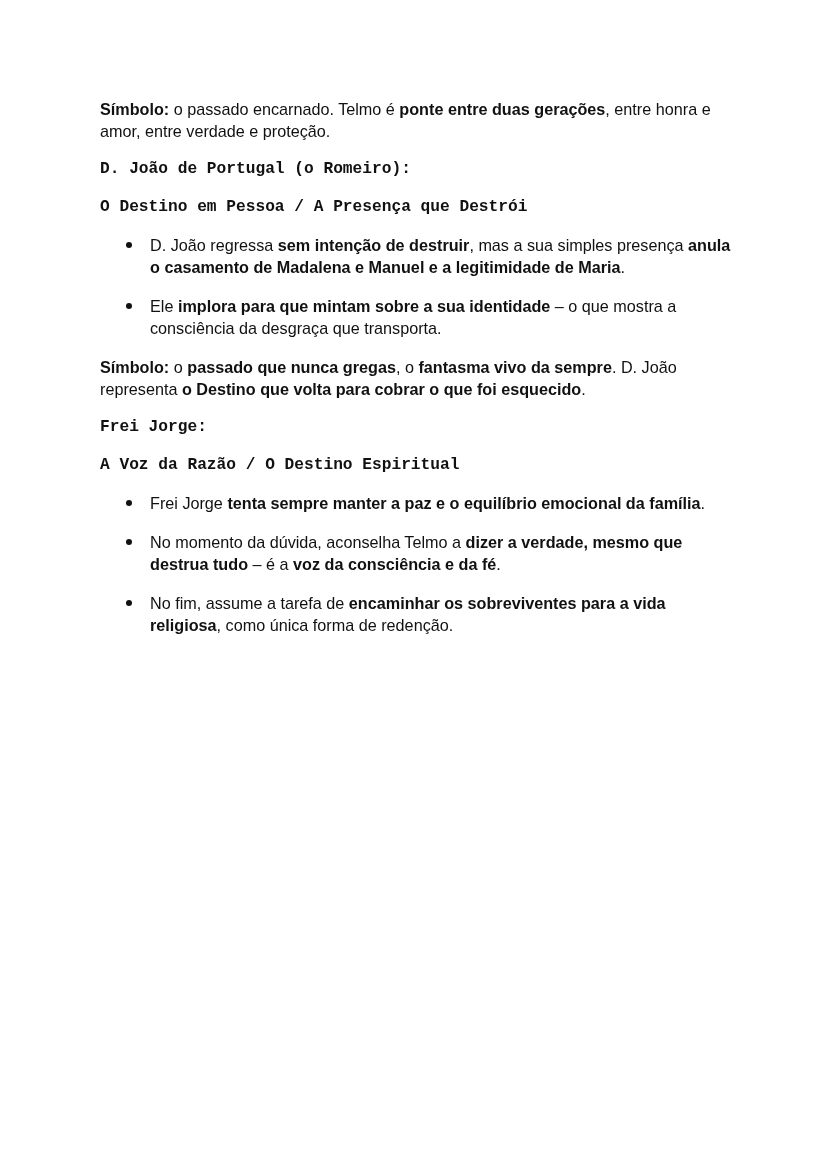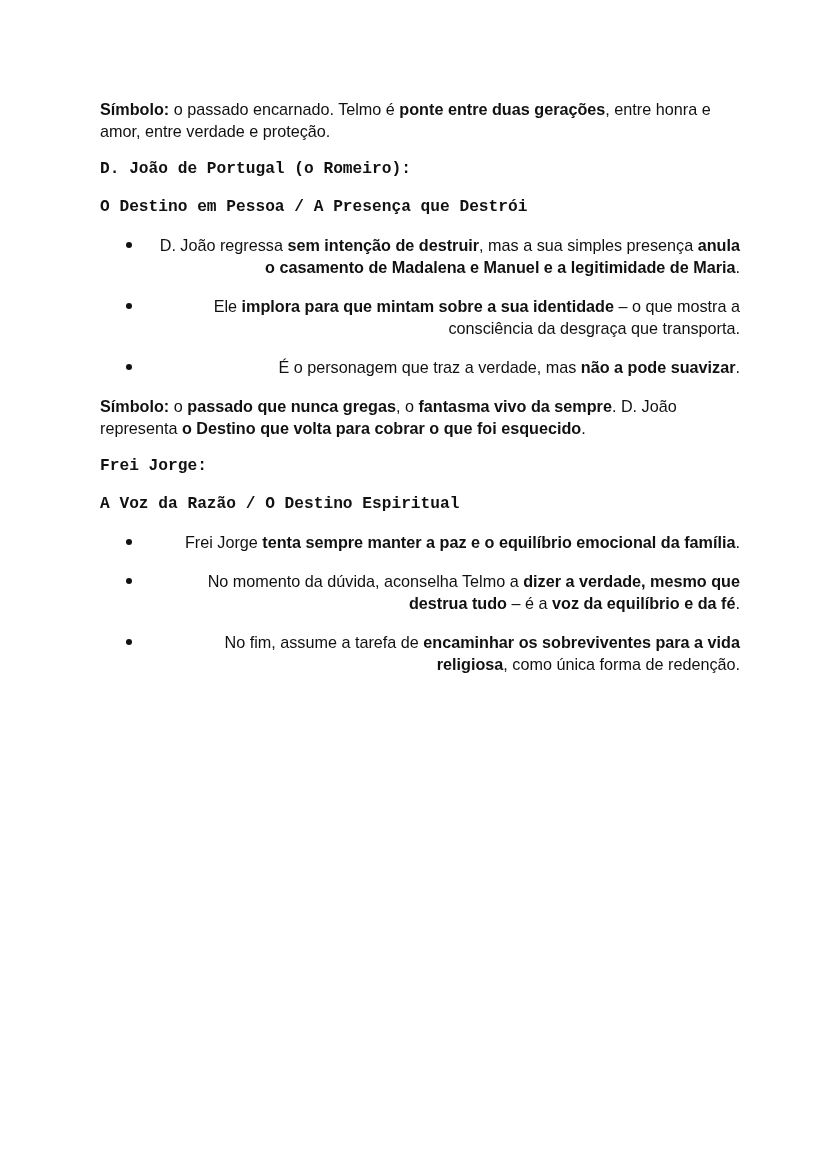--- a/index.html
+++ b/index.html
@@ -8,43 +8,42 @@
       font-family: "Liberation Sans", sans-serif;
       color: #111111;
       font-size: 16.2px;
       line-height: 22px;
     }
     .page { position: relative; width: 656px; height: 1169px; }
     .content { position: absolute; left: 100px; top: 98px; width: 640px; }
     p { margin: 0; }
     .para { margin-bottom: 16px; }
     .heading { font-weight: bold; margin-bottom: 16px; font-family: Liberation Mono, monospace; }
-    ul { list-style: none; margin: 0 0 10px 0; padding: 0; text-align: right; }
+    ul { list-style: none; margin: 0 0 10px 0; padding: 0; }
     li { position: relative; padding-left: 50px; margin-bottom: 17px; }
     li::before {
       content: ""; position: absolute; left: 26px; top: 8px;
       width: 6px; height: 6px; border-radius: 50%; background: #111;
     }
     b { font-weight: bold; }
   </style>
 </head>
 <body>
 
 <div class="page">
   <div class="content" id="content">
       <p class="para"><b>Símbolo:</b><span> o passado encarnado. Telmo é </span><b>ponte entre duas gerações</b><span>, entre honra e amor, entre verdade e proteção.</span></p>
       <p class="heading">D. João de Portugal (o Romeiro):</p>
       <p class="heading">O Destino em Pessoa / A Presença que Destrói</p>
       <ul>
         <li><span>D. João regressa </span><b>sem intenção de destruir</b><span>, mas a sua simples presença </span><b>anula o casamento de Madalena e Manuel e a legitimidade de Maria</b><span>.</span></li>
         <li><span>Ele </span><b>implora para que mintam sobre a sua identidade</b><span> – o que mostra a consciência da desgraça que transporta.</span></li>
-        <li><span>É o personagem que traz a verdade, mas </span><b>não a pode suavizar</b><span>.</span></li>
       </ul>
       <p class="para"><b>Símbolo:</b><span> o </span><b>passado que nunca gregas</b><span>, o </span><b>fantasma vivo da sempre</b><span>. D. João representa </span><b>o Destino que volta para cobrar o que foi esquecido</b><span>.</span></p>
       <p class="heading">Frei Jorge:</p>
       <p class="heading">A Voz da Razão / O Destino Espiritual</p>
       <ul>
         <li><span>Frei Jorge </span><b>tenta sempre manter a paz e o equilíbrio emocional da família</b><span>.</span></li>
-        <li><span>No momento da dúvida, aconselha Telmo a </span><b>dizer a verdade, mesmo que destrua tudo</b><span> – é a </span><b>voz da equilíbrio e da fé</b><span>.</span></li>
+        <li><span>No momento da dúvida, aconselha Telmo a </span><b>dizer a verdade, mesmo que destrua tudo</b><span> – é a </span><b>voz da consciência e da fé</b><span>.</span></li>
         <li><span>No fim, assume a tarefa de </span><b>encaminhar os sobreviventes para a vida religiosa</b><span>, como única forma de redenção.</span></li>
       </ul>
     </div>
 </div>
 
 </body></html>

